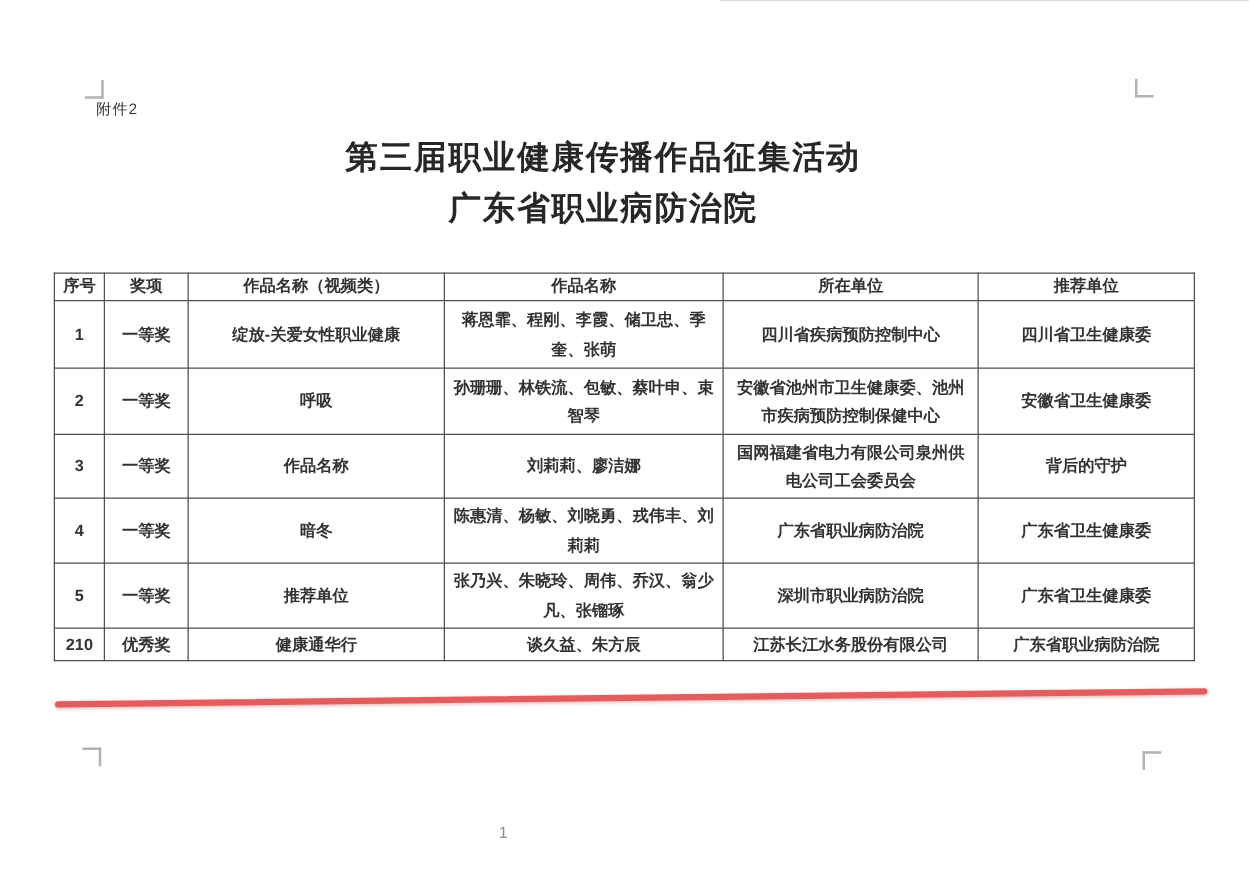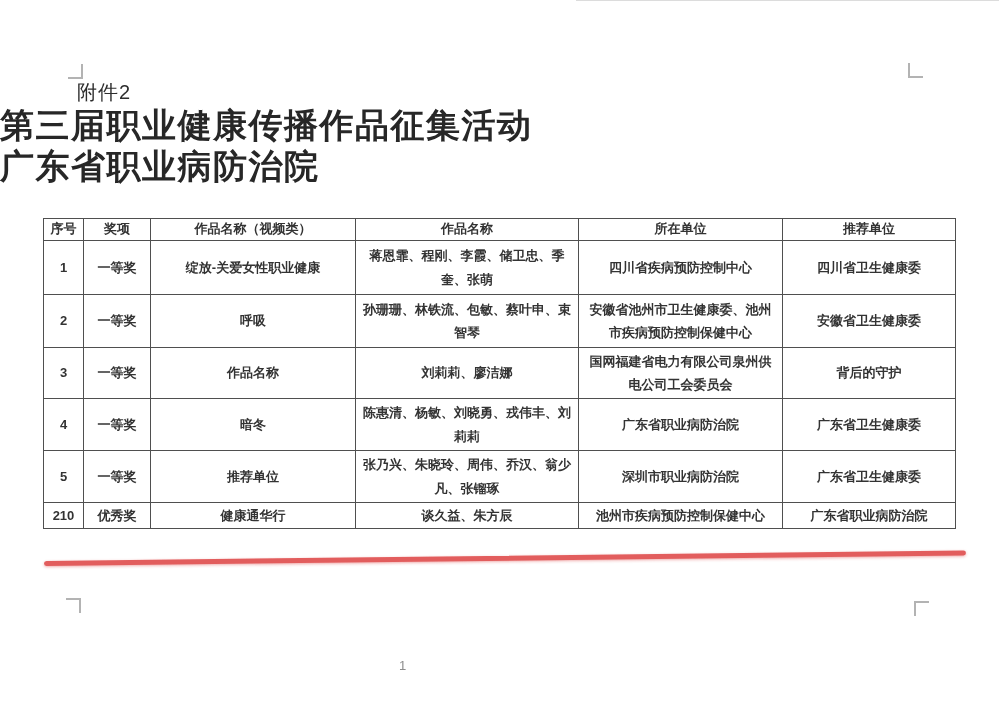--- a/index.html
+++ b/index.html
@@ -14,25 +14,25 @@
     background:#dcdcdc;
   }
   .corner { position:absolute; width:13px; height:13px; }
   .corner.tl { left:68px;  top:64px;  border-right:2px solid #b3b3b3; border-bottom:2px solid #b3b3b3; }
   .corner.tr { left:908px; top:63px;  border-left:2px solid #b3b3b3;  border-bottom:2px solid #b3b3b3; }
   .corner.bl { left:66px;  top:598px; border-right:2px solid #b3b3b3; border-top:2px solid #b3b3b3; }
   .corner.br { left:914px; top:601px; border-left:2px solid #b3b3b3;  border-top:2px solid #b3b3b3; }
 
   .attachment {
     position:absolute; left:77px; top:79px;
-    font-size:20px; color:#2d2d2d; letter-spacing:1px;text-align:right;
+    font-size:12px; color:#2d2d2d; letter-spacing:1px;text-align:right;
   }
   .titles {
     position:absolute; left:0; top:105px; width:965px;
-    text-align:left; font-size:34px; font-weight:600;
+    text-align:center; font-size:26px; font-weight:600;
     color:#272727; line-height:41px; letter-spacing:1.5px;
   }
 
   table.award-table {
     position:absolute; left:43px; top:218px; width:912px;
     border-collapse:collapse; table-layout:fixed;
     font-size:13px; color:#333;
   }
   .award-table th, .award-table td {
     border:1px solid #4f4f4f;
@@ -137,21 +137,21 @@
     <td>推荐单位</td>
     <td>张乃兴、朱晓玲、周伟、乔汉、翁少凡、张镏琢</td>
     <td>深圳市职业病防治院</td>
     <td>广东省卫生健康委</td>
   </tr>
   <tr class="rr7">
     <td>210</td>
     <td>优秀奖</td>
     <td>健康通华行</td>
     <td>谈久益、朱方辰</td>
-    <td>池州市疾病预防控制保健中心</td>
+    <td>江苏长江水务股份有限公司</td>
     <td>广东省职业病防治院</td>
   </tr>
 </tbody>
   </table>
 
 <div class="redline" style="background: rgb(224, 80, 80);"></div>
 
 <div class="pagenum">1</div>
 
 </body></html>

